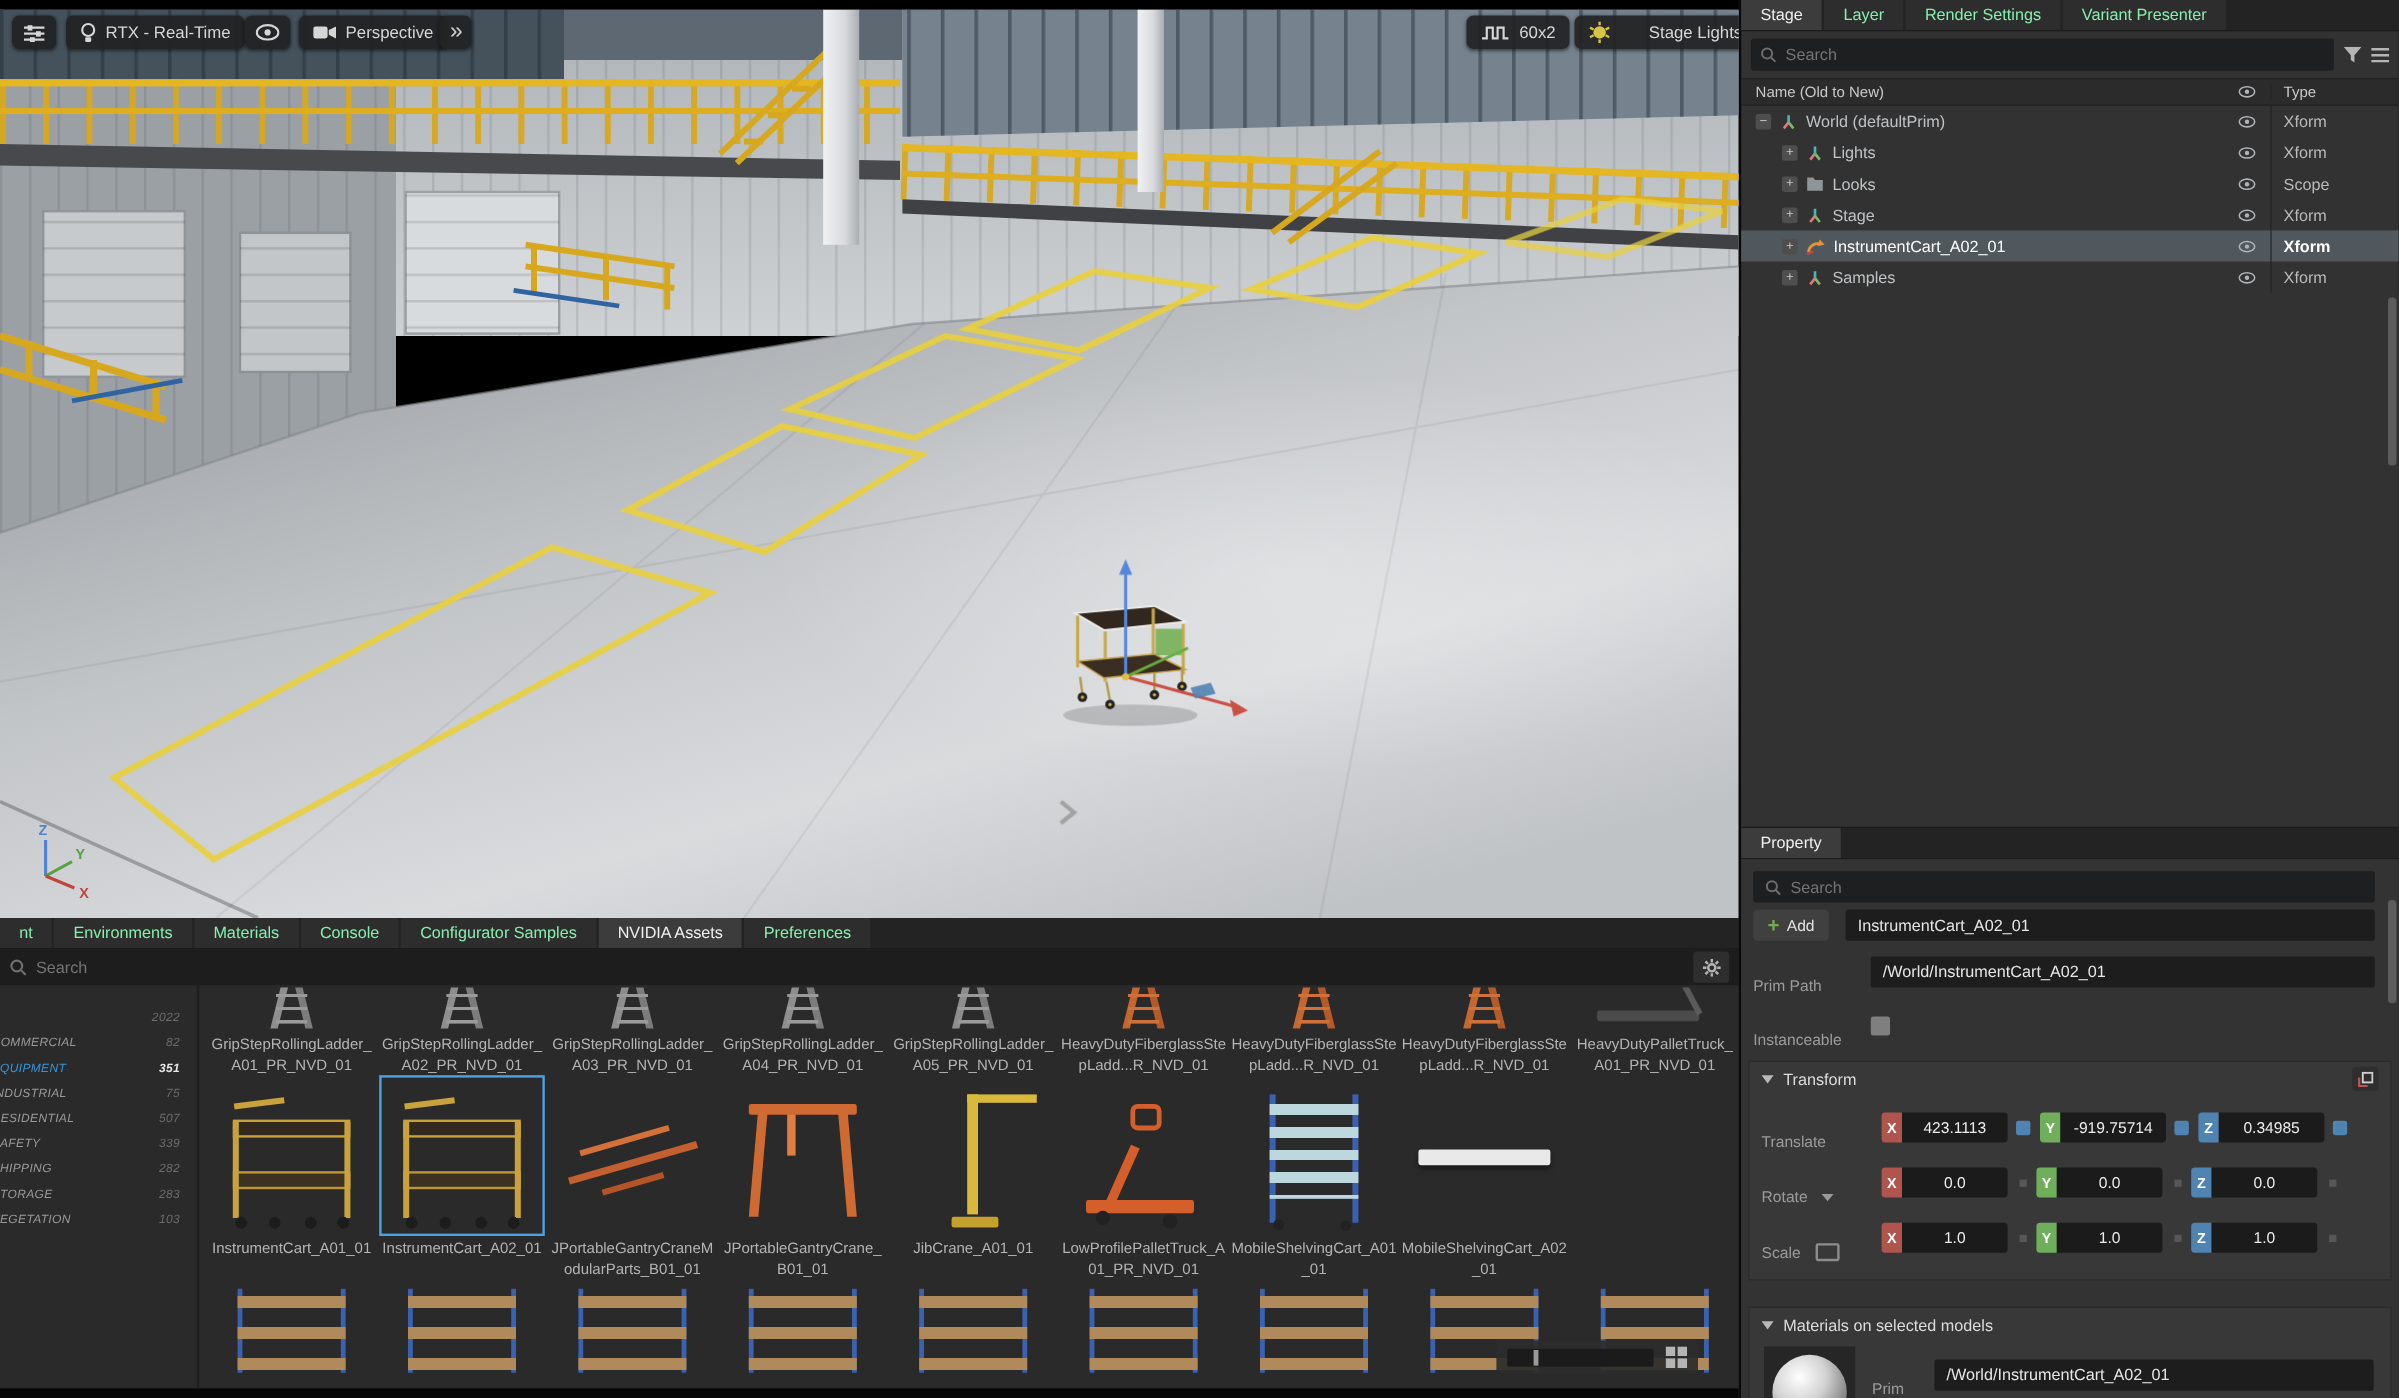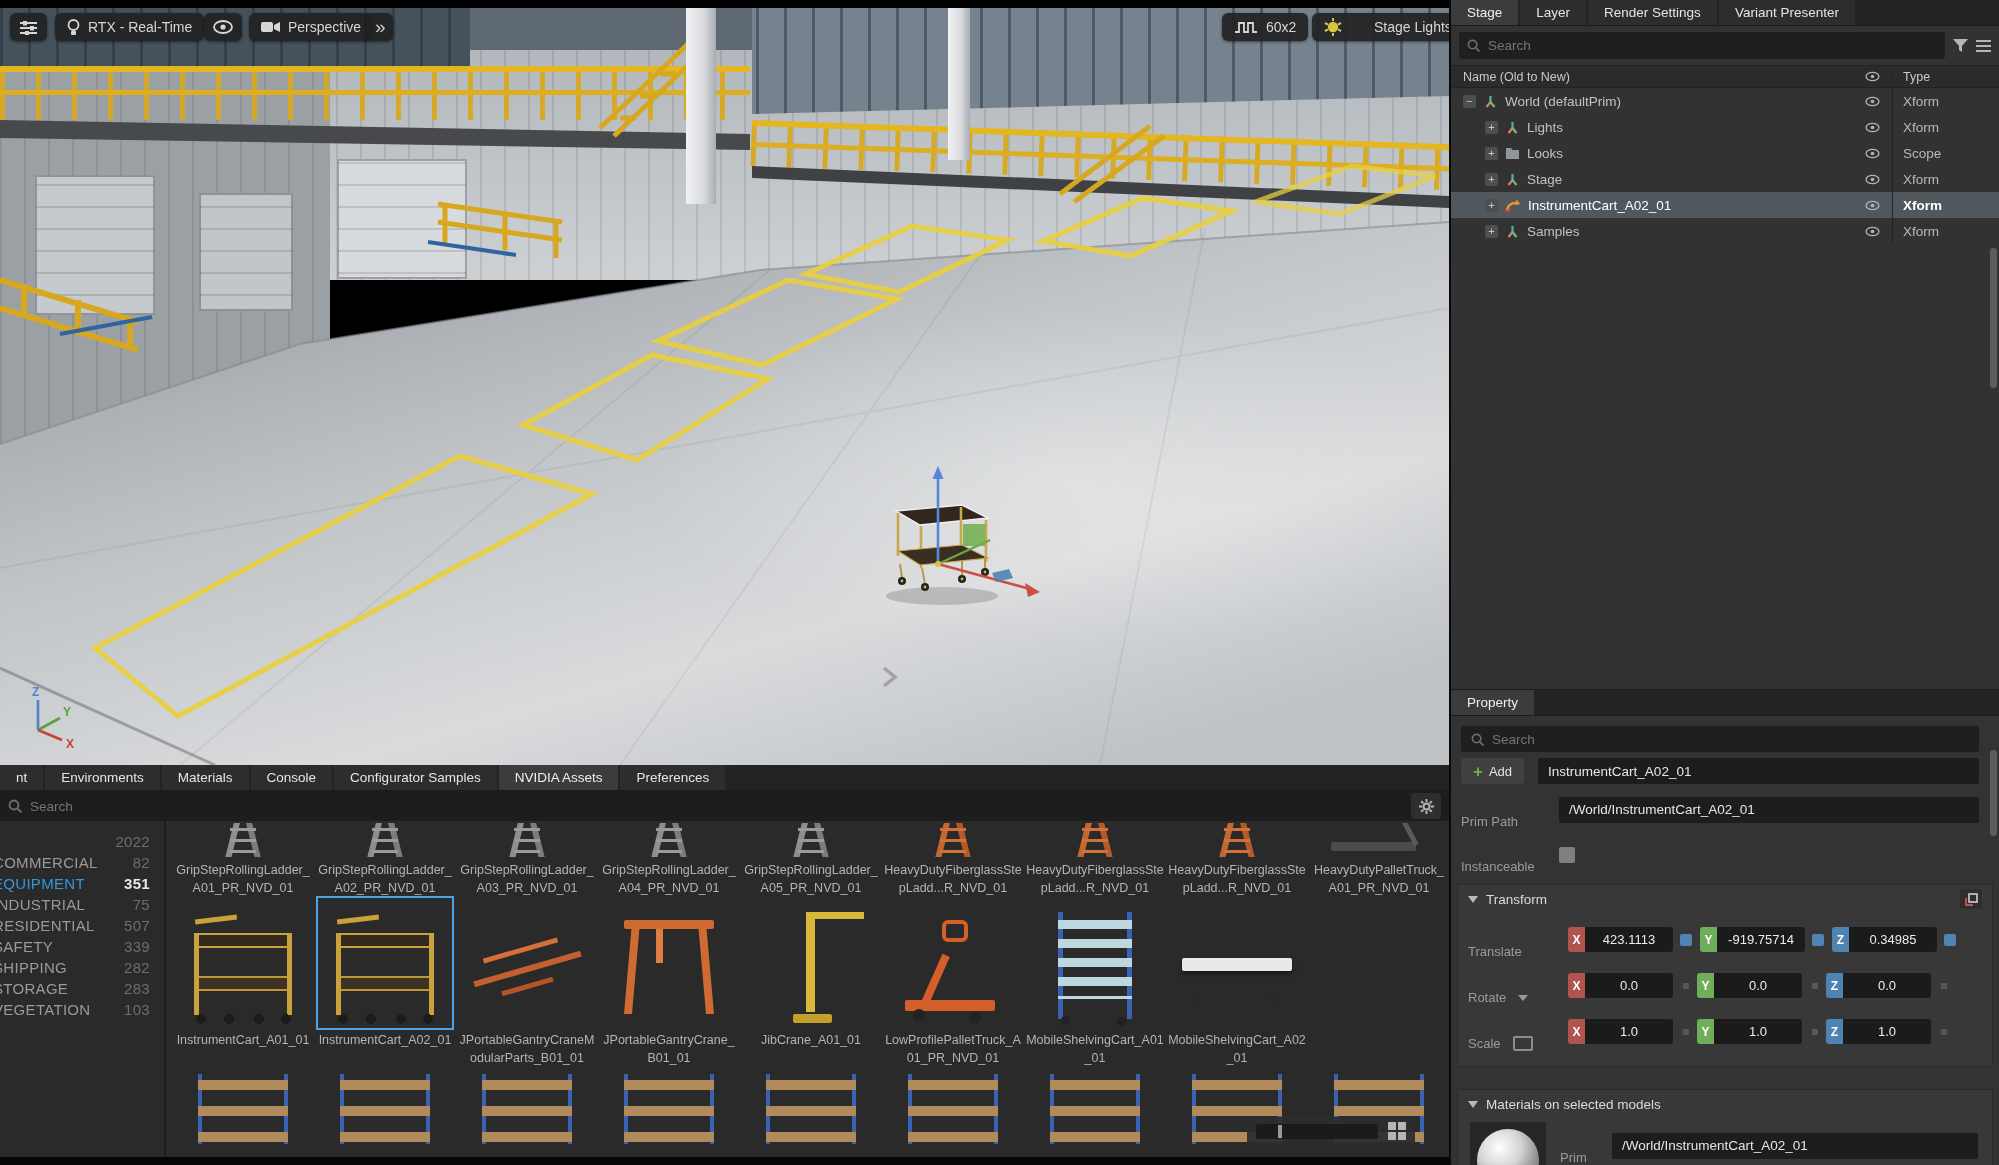--- a/index.html
+++ b/index.html
@@ -14,37 +14,37 @@
   .scene{position:absolute;left:0;top:8px;width:1449px;height:757px;display:block;}
   .vbtn{position:absolute;display:flex;align-items:center;gap:8px;height:28px;
         background:rgba(34,34,34,.92);border-radius:6px;padding:0 12px;color:#d6d6d6;
         font-size:14px;white-space:nowrap;box-shadow:0 1px 3px rgba(0,0,0,.5);}
   .vbtn.iconly{padding:0 9px;}
   .vbtn svg{display:block;}
   .chev2{font-size:19px;color:#cfcfcf;letter-spacing:-2px;line-height:1;padding-bottom:2px;}
 
   
   .tabbar{display:flex;align-items:stretch;background:#232323;height:25px;border-bottom:1px solid #1b1b1b;}
-  .tab{display:flex;align-items:center;padding:0 16px;color:#e5e5e5;background:#2d2d2d;
+  .tab{display:flex;align-items:center;padding:0 16px;color:#86efac;background:#2d2d2d;
        margin-right:2px;font-size:13.5px;cursor:default;}
   .tab.active{background:#3c3c3c;color:#efefef;}
 
   
   .searchbar{display:flex;align-items:center;background:#1d1d1d;height:30px;padding:0 8px;gap:6px;}
   .searchbar input,.ssearch input{flex:1;background:transparent;border:none;outline:none;
        color:#bbb;font-size:13.5px;font-family:inherit;}
   .mag{flex:none;}
   .gearbtn{flex:none;width:30px;height:26px;display:flex;align-items:center;justify-content:center;
        background:#2e2e2e;border-radius:3px;}
 
   
   .bottom{flex:1;display:flex;flex-direction:column;background:#2a2a2a;min-height:0;}
   .bcontent{flex:1;display:flex;min-height:0;position:relative;}
   .cats{width:166px;border-right:2px solid #1e1e1e;padding-top:12px;box-sizing:border-box;overflow:hidden;}
-  .cat{display:flex;align-items:flex-start;height:21px;padding:0 14px 0 0;font-size:15px;letter-spacing:.3px;}
+  .cat{display:flex;align-items:flex-end;height:21px;padding:0 14px 0 0;font-size:10px;letter-spacing:.3px;font-style:italic;}
   .cat .lbl{margin-left:-7px;color:#9a9a9a;flex:1;white-space:nowrap;}
   .cat .cnt{color:#6d6d6d;}
   .cat.sel .lbl{color:#3596db;}
   .cat.sel .cnt{color:#e8e8e8;font-weight:bold;}
   .grid{flex:1;padding:0 0 4px 6px;overflow:hidden;position:relative;}
   .arow{display:flex;}
   .tile{width:142px;flex:none;display:flex;flex-direction:column;align-items:center;padding-top:2px;}
   .tname{width:138px;margin-top:4px;text-align:center;font-size:12.5px;line-height:1.45;
          color:#b4b4b4;word-break:break-all;overflow:hidden;}
   .r1 .th{height:34px;}

